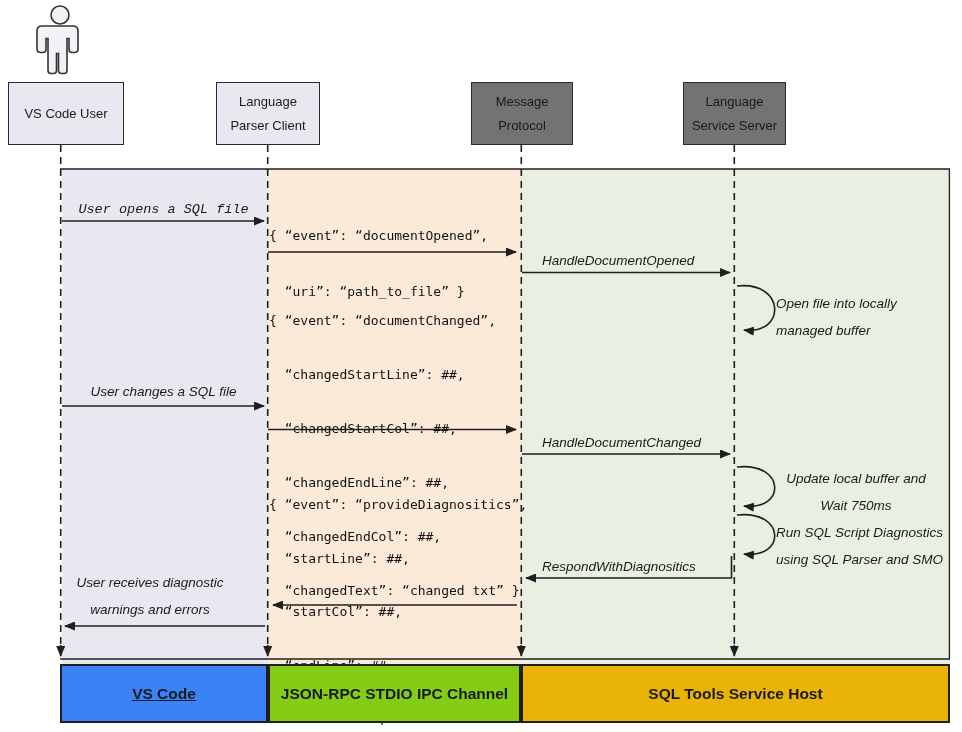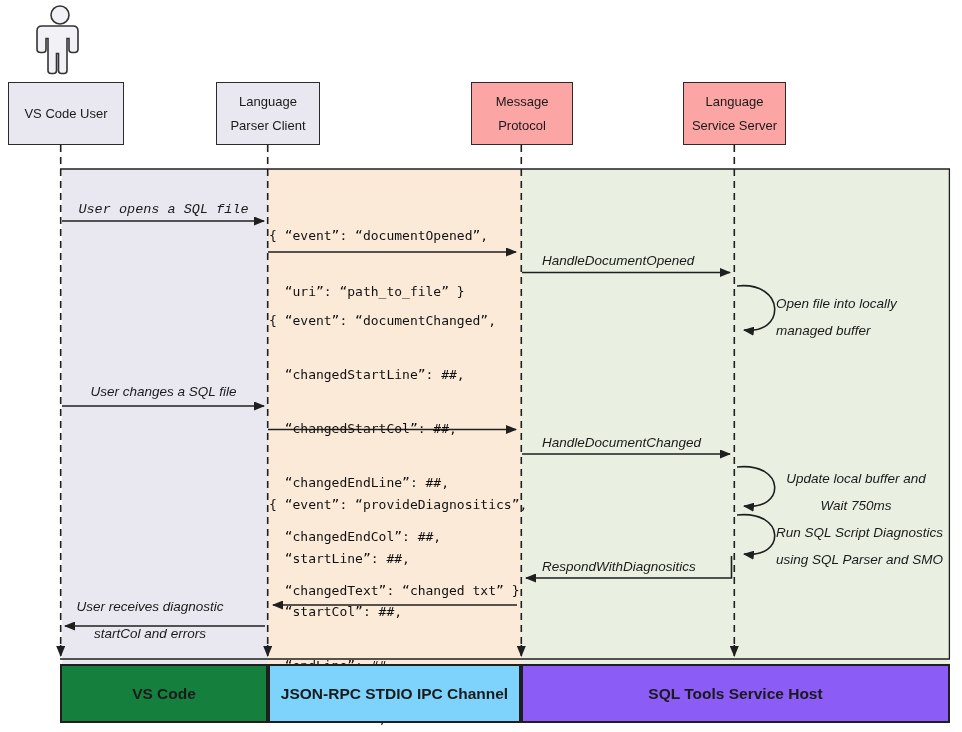--- a/index.html
+++ b/index.html
@@ -20,21 +20,21 @@
 
   .hbox {
     position: absolute;
     top: 82px; height: 63px;
     border: 1.6px solid #2b2b2b;
     display: flex; flex-direction: column;
     justify-content: space-evenly; align-items: center;
     font-size: 13px; text-align: center; line-height: 1;
     background: #e9e8f0;
   }
-  .hbox.green { background: #fca5a5; }
+  .hbox.green { background: #737373; }
   .hbox-user     { left: 8px;   width: 116px; }
   .hbox-client   { left: 216px; width: 104px; }
   .hbox-protocol { left: 471px; width: 102px; }
   .hbox-server   { left: 683px; width: 103px; }
 
   .svg-overlay { position: absolute; left: 0; top: 0; width: 962px; height: 732px; }
 
   .label {
     position: absolute;
     font-style: italic;
@@ -56,23 +56,23 @@
   .mono-2 div { line-height: 24px; }
   .mono-3 div { line-height: 23.5px; }
 
   .fbox {
     position: absolute;
     top: 664px; height: 59px;
     border: 2px solid #1f1f1f;
     display: flex; align-items: center; justify-content: center;
     font-weight: bold; font-size: 15.5px;
   }
-  .fbox-vscode { left: 60px;  width: 208px; background: #15803d; }
-  .fbox-ipc    { left: 268px; width: 253px; background: #7dd3fc; }
-  .fbox-host   { left: 521px; width: 429px; background: #8b5cf6; }
+  .fbox-vscode { left: 60px;  width: 208px; background: #3b82f6; text-decoration: underline; }
+  .fbox-ipc    { left: 268px; width: 253px; background: #84cc16; }
+  .fbox-host   { left: 521px; width: 429px; background: #eab308; }
 </style>
 </head>
 <body>
 
 <div class="diagram">
 
   <div class="lane lane-user"></div>
   <div class="lane lane-ipc"></div>
   <div class="lane lane-host"></div>
 
@@ -138,23 +138,23 @@
   <div class="hbox hbox-server green">
     <div>Language</div>
     <div>Service Server</div>
   </div>
 
   <div class="label center" style="left:62px; width:203px; top:201px;font-family:Liberation Mono, monospace;">User opens a SQL file</div>
   <div class="label" style="left:542px; top:252px;">HandleDocumentOpened</div>
   <div class="label center" style="left:62px; width:203px; top:383px;">User changes a SQL file</div>
   <div class="label" style="left:542px; top:434px;">HandleDocumentChanged</div>
   <div class="label" style="left:542px; top:558px;">RespondWithDiagnositics</div>
-  <div class="label note center" style="left:62px; width:176px; top:569px;margin-top:24px;">
+  <div class="label note center" style="left:62px; width:176px; top:569px;">
     <div>User receives diagnostic</div>
-    <div>startCol and errors</div>
+    <div>warnings and errors</div>
   </div>
 
   <div class="label note" style="left:776px; top:290px;">
     <div>Open file into locally</div>
     <div>managed buffer</div>
   </div>
   <div class="label note center" style="left:775px; width:162px; top:465px;">
     <div>Update local buffer and</div>
     <div>Wait 750ms</div>
   </div>

